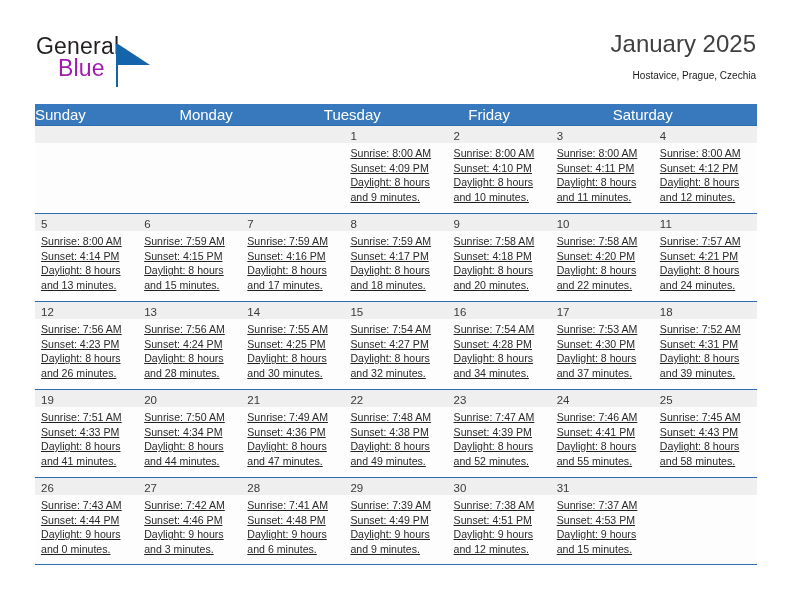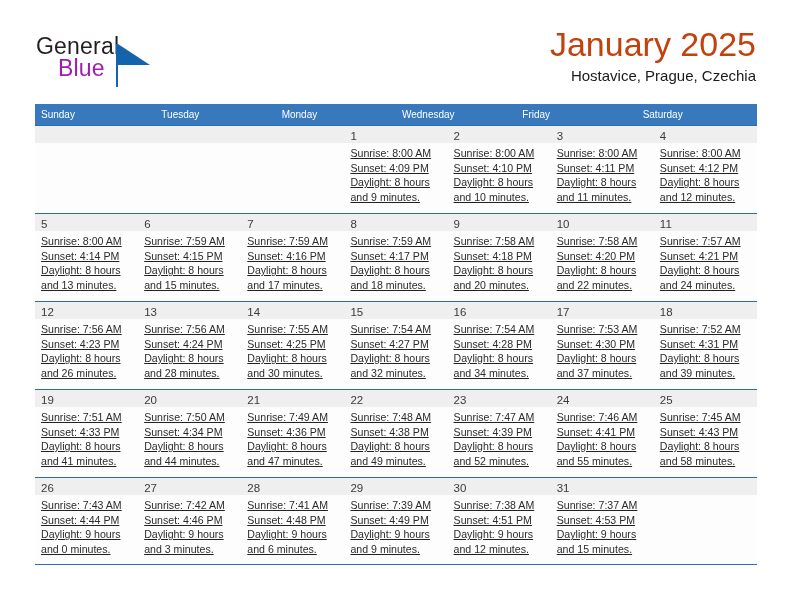--- a/index.html
+++ b/index.html
@@ -74,27 +74,27 @@
     background: #1464ab;
   }
 
   .title-block {
     position: absolute;
     right: 36px;
     top: 28px;
     text-align: right;
   }
   .month-title {
-    font-size: 34px;
-    color: #c2410c;
+    font-size: 24px;
+    color: #404040;
     line-height: 32px;
     white-space: nowrap;
   }
   .location {
-    font-size: 15px;
+    font-size: 10px;
     color: #1a1a1a;
     line-height: 20px;
     margin-top: 6px;
     white-space: nowrap;
   }
 
   
   .calendar {
     position: absolute;
     left: 35px;
@@ -103,24 +103,23 @@
   }
 
   .weekday-row {
     display: flex;
     width: 722px;
     height: 21px;
     background: #3878bc;
   }
   .weekday {
     flex: 1 1 0;
-    font-size: 10px;
+    font-size: 15px;
     color: #ffffff;
     line-height: 21px;
-    padding-left: 6px;
     box-sizing: border-box;
     overflow: hidden;
     white-space: nowrap;
   }
 
   .week-row {
     display: flex;
     width: 722px;
     height: 88px;
     border-top: 1.6px solid #2f6cae;
@@ -181,23 +180,22 @@
     <div class="title-block">
       <div class="month-title">January 2025</div>
       <div class="location">Hostavice, Prague, Czechia</div>
     </div>
 
   </div>
 
   <div class="calendar">
     <div class="weekday-row" id="weekday-row">
         <div class="weekday">Sunday</div>
+        <div class="weekday">Monday</div>
         <div class="weekday">Tuesday</div>
-        <div class="weekday">Monday</div>
-        <div class="weekday">Wednesday</div>
         <div class="weekday">Friday</div>
         <div class="weekday">Saturday</div>
       </div>
     <div id="weeks-container">
         <div class="week-row">
           <div class="day-cell empty">
             <div class="date-band"><span class="date-num"></span></div>
           </div>
           <div class="day-cell empty">
             <div class="date-band"><span class="date-num"></span></div>

